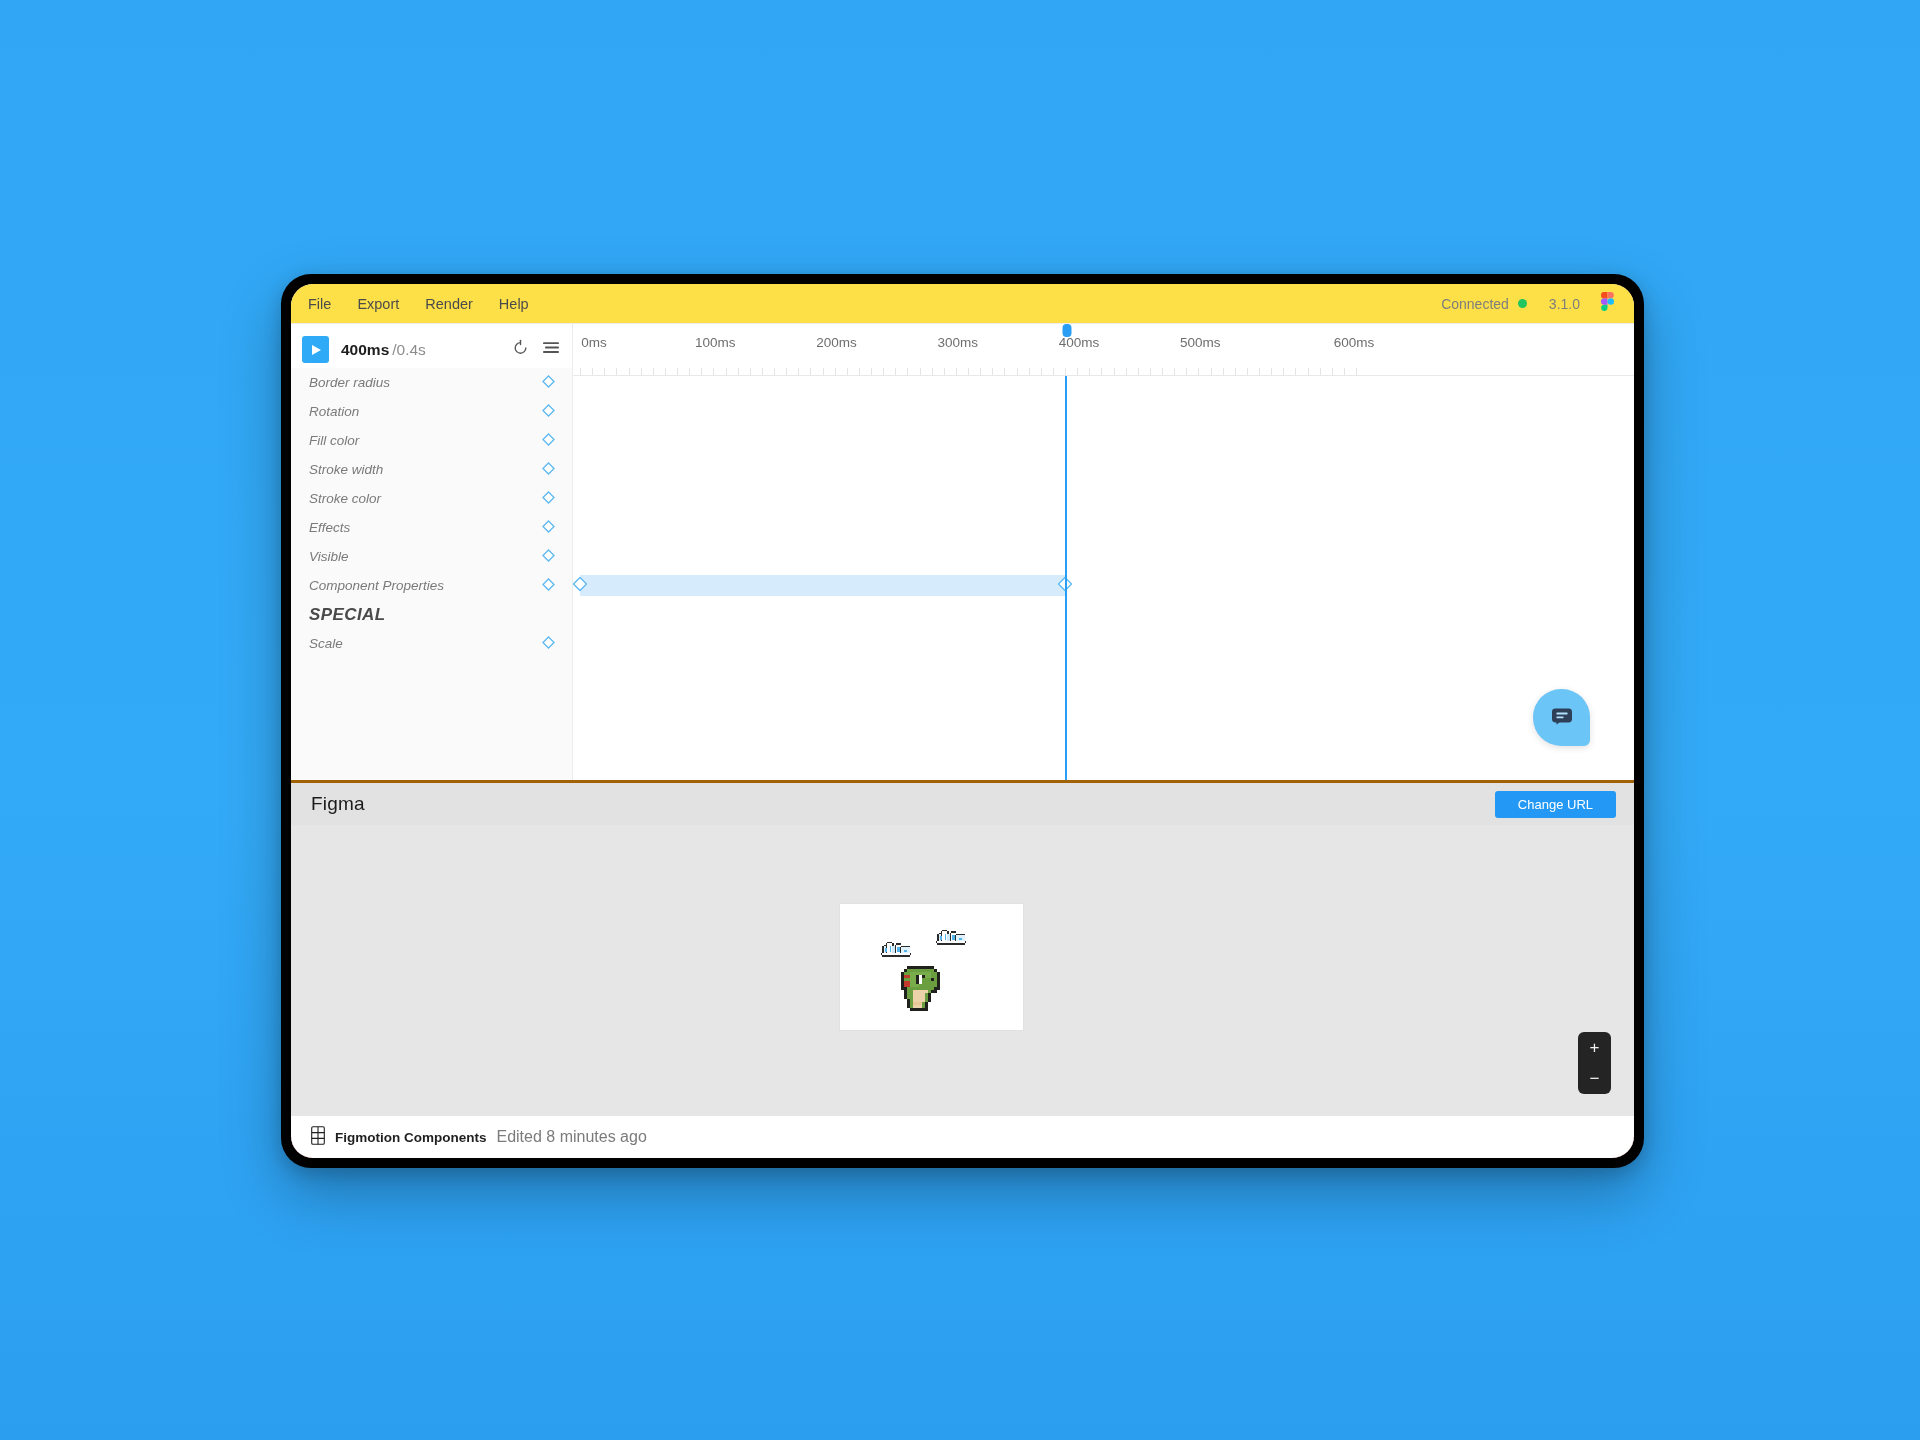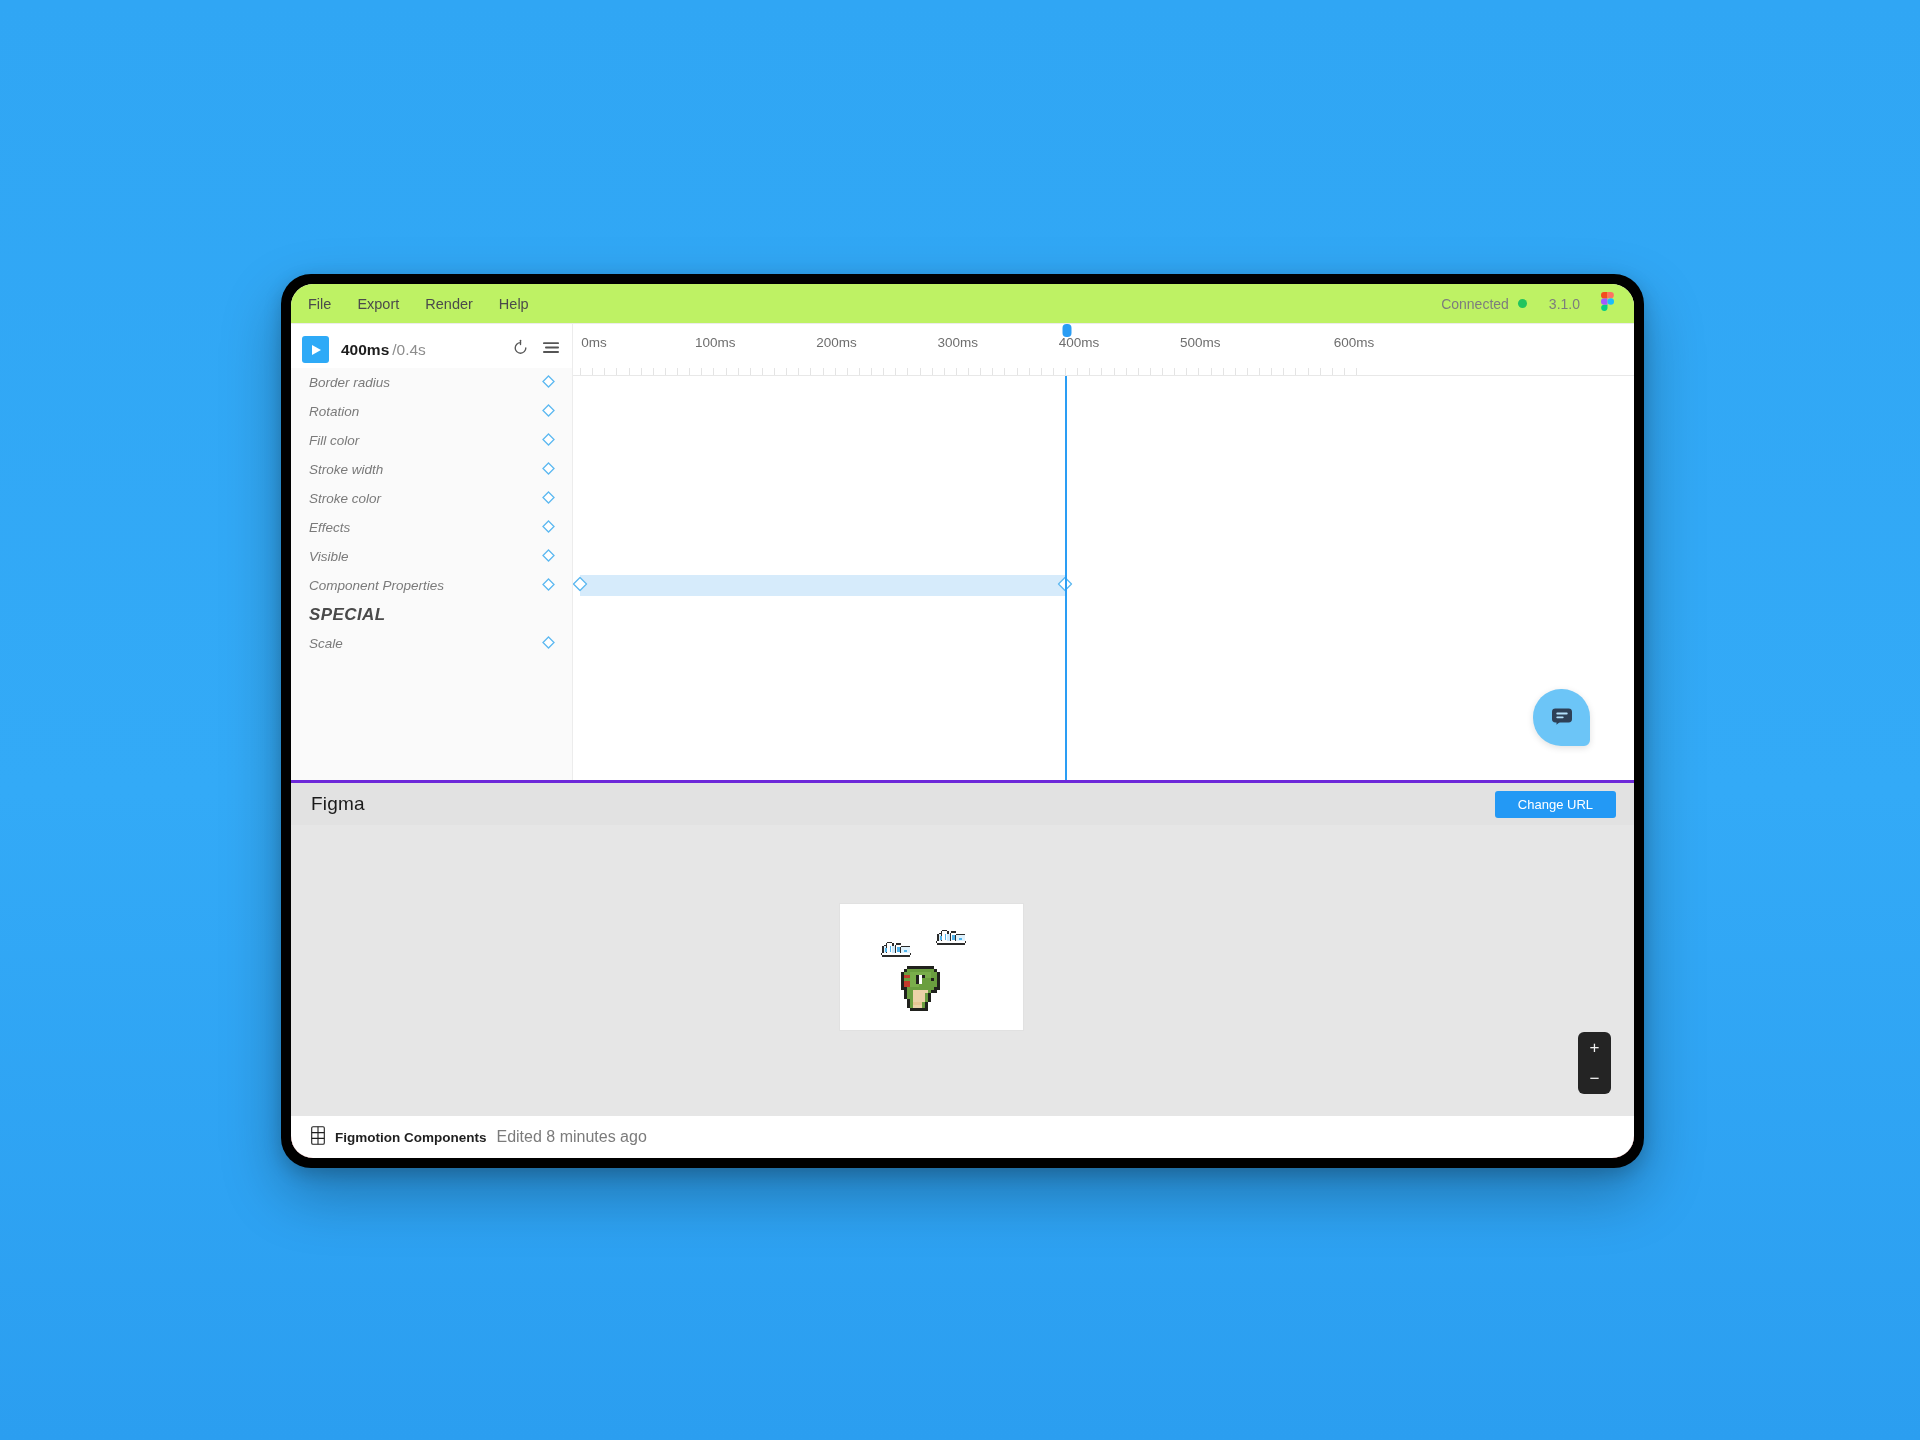--- a/index.html
+++ b/index.html
@@ -35,21 +35,21 @@
   }
 
   
   .menubar {
     height: 40px;
     flex: 0 0 40px;
     display: flex;
     align-items: center;
     padding: 0 20px 0 17px;
     border-bottom: 1px solid #ececec;
-    background: #bef264;
+    background: #fde047;
   }
   .menu-item {
     font-size: 14.5px;
     color: #4b4b4b;
     margin-right: 26px;
     cursor: default;
     white-space: nowrap;
   }
   .menu-right {
     margin-left: auto;
@@ -174,21 +174,21 @@
     border-radius: 28px 28px 6px 28px;
     display: flex; align-items: center; justify-content: center;
     cursor: pointer;
     box-shadow: 0 2px 7px rgba(0,0,0,.12);
     z-index: 9;
   }
 
   
   .preview {
     flex: 0 0 378px;
-    border-top: 3px solid #6d28d9;
+    border-top: 3px solid #a16207;
     display: flex; flex-direction: column;
     background: #7f1d1d;
     position: relative;
   }
   .preview-head {
     flex: 0 0 42px;
     display: flex; align-items: center;
     padding: 0 18px 0 20px;
     background: #e2e2e2;
   }

